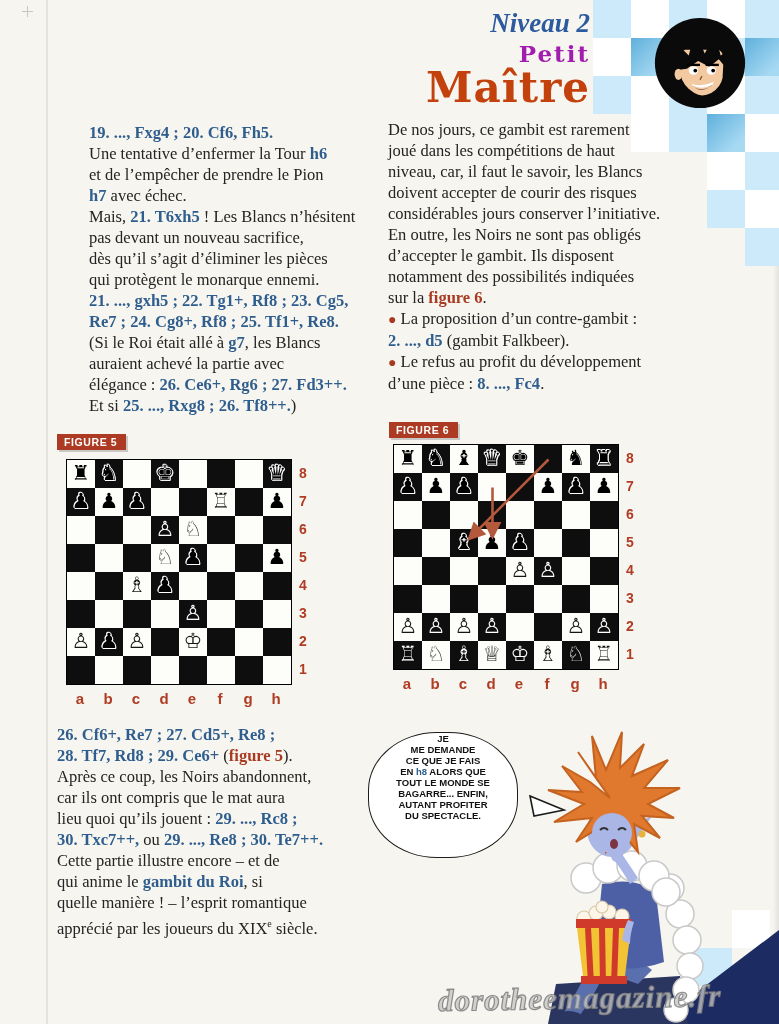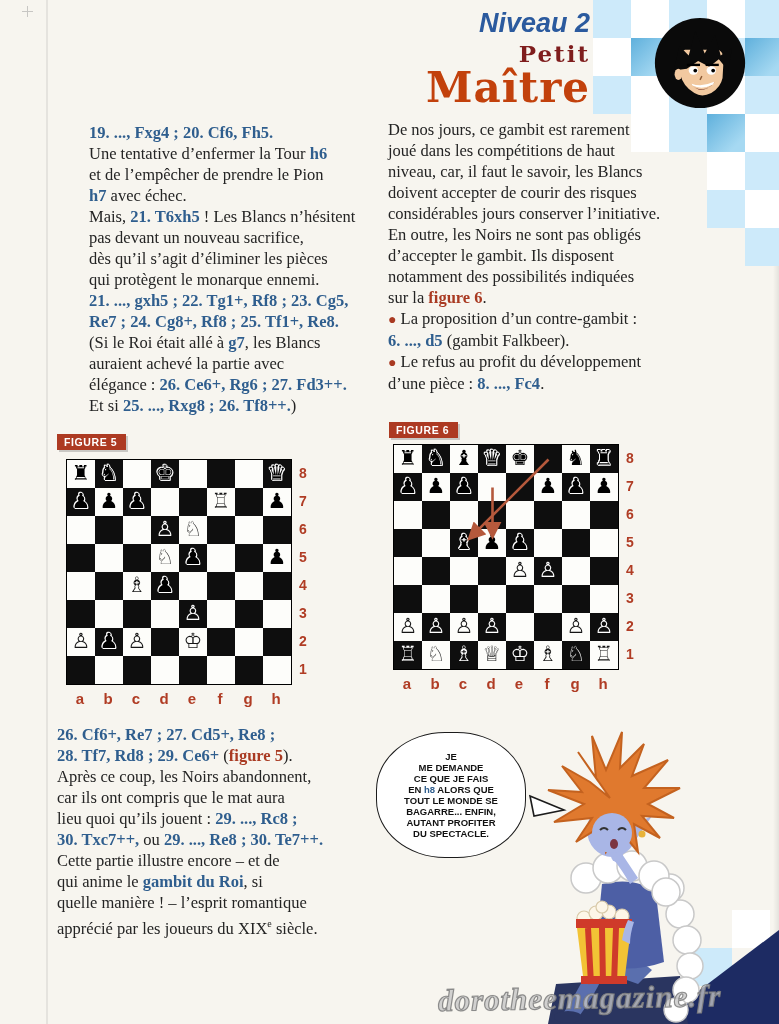--- a/index.html
+++ b/index.html
@@ -18,22 +18,22 @@
   .cc-w{background:#ffffff;}
   .cc-g{background:linear-gradient(135deg,#5fb0dc 0%,#a6d9f2 80%);}
 
   .corner-tri{position:absolute;left:655px;top:930px;width:124px;height:94px;background:#1d2b63;
               clip-path:polygon(100% 0,100% 100%,0 100%);z-index:6;}
   .corner-sq1{position:absolute;left:694px;top:948px;width:38px;height:38px;background:#cdeafa;z-index:5;}
   .corner-sq2{position:absolute;left:732px;top:910px;width:38px;height:38px;background:#ffffff;z-index:5;}
 
   
   .hdr{position:absolute;left:360px;top:8px;width:230px;text-align:right;z-index:4;}
-  .hdr .level{font-style:italic;font-weight:600;font-size:27px;color:#2b5a9e;font-family:Liberation Sans, sans-serif;}
-  .hdr .sub{font-weight:bold;font-size:23px;color:#7f1d1d;letter-spacing:2px;margin-top:1px;font-family:"DejaVu Serif",serif;}
+  .hdr .level{font-style:italic;font-weight:600;font-size:27px;color:#2b5a9e;font-family:Liberation Serif, serif;}
+  .hdr .sub{font-weight:bold;font-size:23px;color:#a21caf;letter-spacing:2px;margin-top:1px;font-family:"DejaVu Serif",serif;}
   .hdr .title{font-weight:bold;font-size:42px;color:#c2410c;margin-top:-4px;letter-spacing:1px;font-family:"DejaVu Serif",serif;}
   .avatar{position:absolute;left:653px;top:16px;width:94px;height:94px;z-index:4;}
 
   
   .col{position:absolute;font-size:16.5px;line-height:21px;}
   .col-left{left:57px;top:122px;width:330px;margin-left:32px;}
   .col-right{left:388px;top:119px;width:340px;}
   .col-bottom{left:57px;top:724px;width:330px;}
   .tl{white-space:nowrap;}
   .mv{color:#2f5e8e;font-weight:bold;}
@@ -60,23 +60,23 @@
   .pb{color:#000;}
   .pb.od{text-shadow:-1px 0 #fff,1px 0 #fff,0 -1px #fff,0 1px #fff,1px 1px 0 #fff,-1px -1px 0 #fff;}
   .ranks{position:absolute;left:233px;top:0;width:18px;}
   .ranks div{height:28px;line-height:28px;font-family:"Liberation Sans",sans-serif;font-weight:bold;
              font-size:14px;color:#b03c24;text-align:left;}
   .files{position:absolute;left:0;top:231px;width:227px;display:grid;grid-template-columns:repeat(8,28px);}
   .files div{text-align:center;font-family:"Liberation Sans",sans-serif;font-weight:bold;font-size:15px;color:#b03c24;}
   .arrow-svg{position:absolute;left:0;top:0;pointer-events:none;}
 
   
-  .bubble{position:absolute;left:376px;top:732px;width:148px;height:124px;background:#fff;
+  .bubble{position:absolute;left:368px;top:732px;width:148px;height:124px;background:#fff;
           border:1.6px solid #1c1c1c;border-radius:46%;z-index:12;
-          display:flex;flex-direction:column;justify-content:center;align-items:center;}
+          display:flex;flex-direction:column;align-items:center;}
   .bubble .tl{font-family:"Liberation Sans",sans-serif;font-weight:bold;font-size:9.5px;line-height:11px;
               color:#111;text-align:center;}
   .bubble-tail{position:absolute;left:528px;top:792px;z-index:11;}
 
   .character{position:absolute;left:518px;top:726px;width:210px;height:298px;z-index:10;}
 
   .watermark{position:absolute;left:438px;top:980px;width:345px;z-index:50;
              font-family:"Liberation Serif",serif;font-style:italic;font-weight:bold;font-size:31px;
              letter-spacing:1px;color:rgba(255,255,255,0.45);
              -webkit-text-stroke:1.2px rgba(125,125,125,0.85);
@@ -162,21 +162,21 @@
       <div class="tl">De nos jours, ce gambit est rarement</div>
       <div class="tl">joué dans les compétitions de haut</div>
       <div class="tl">niveau, car, il faut le savoir, les Blancs</div>
       <div class="tl">doivent accepter de courir des risques</div>
       <div class="tl">considérables jours conserver l’initiative.</div>
       <div class="tl">En outre, les Noirs ne sont pas obligés</div>
       <div class="tl">d’accepter le gambit. Ils disposent</div>
       <div class="tl">notamment des possibilités indiquées</div>
       <div class="tl">sur la <span class="figref">figure 6</span>.</div>
       <div class="tl"><span class="bullet">●</span> La proposition d’un contre-gambit :</div>
-      <div class="tl"><span class="mv">6. ..., d5</span> (gambit Falkbeer).</div>
+      <div class="tl"><span class="mv">2. ..., d5</span> (gambit Falkbeer).</div>
       <div class="tl"><span class="bullet">●</span> Le refus au profit du développement</div>
       <div class="tl">d’une pièce : <span class="mv">8. ..., Fc4</span>.</div>
     </div>
   <div class="col col-bottom">
       <div class="tl"><span class="mv">26. Cf6+, Re7 ; 27. Cd5+, Re8 ;</span></div>
       <div class="tl"><span class="mv">28. Tf7, Rd8 ; 29. Ce6+</span> (<span class="figref">figure 5</span>).</div>
       <div class="tl">Après ce coup, les Noirs abandonnent,</div>
       <div class="tl">car ils ont compris que le mat aura</div>
       <div class="tl">lieu quoi qu’ils jouent : <span class="mv">29. ..., Rc8 ;</span></div>
       <div class="tl"><span class="mv">30. Txc7++,</span> ou <span class="mv">29. ..., Re8 ; 30. Te7++.</span></div>

